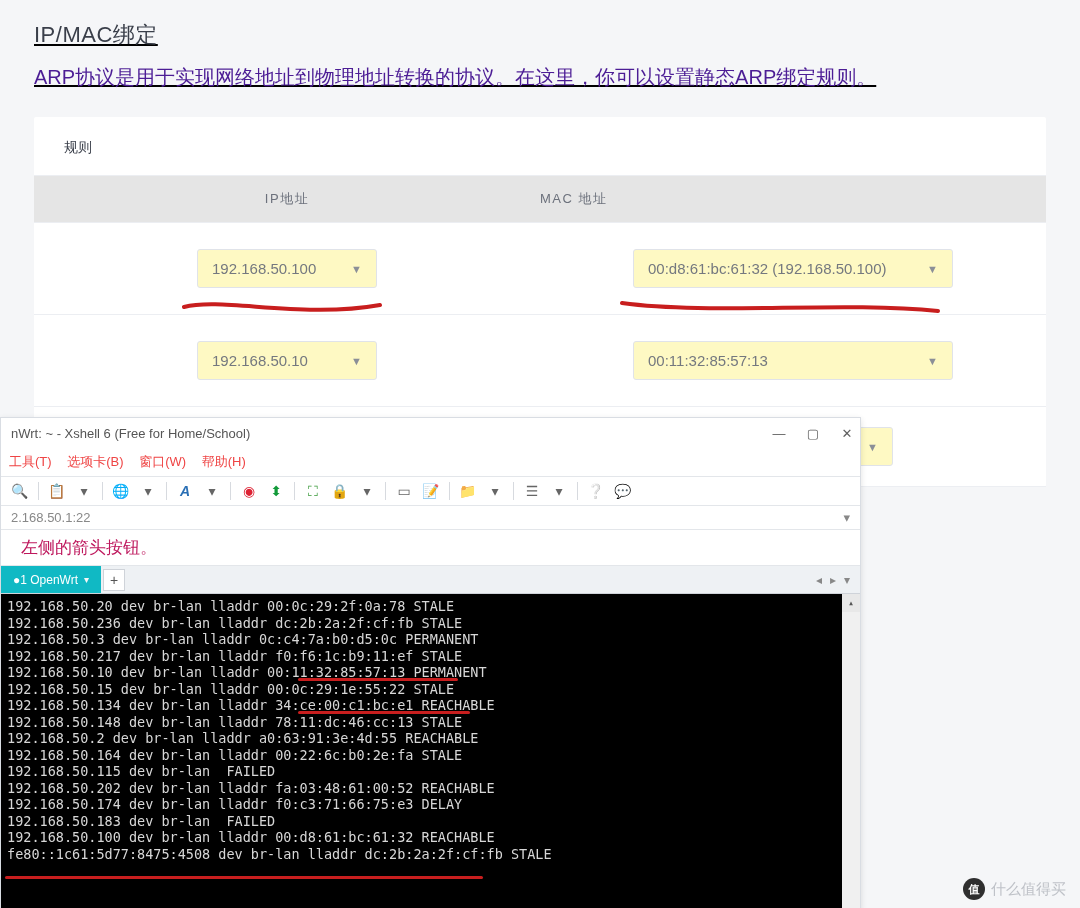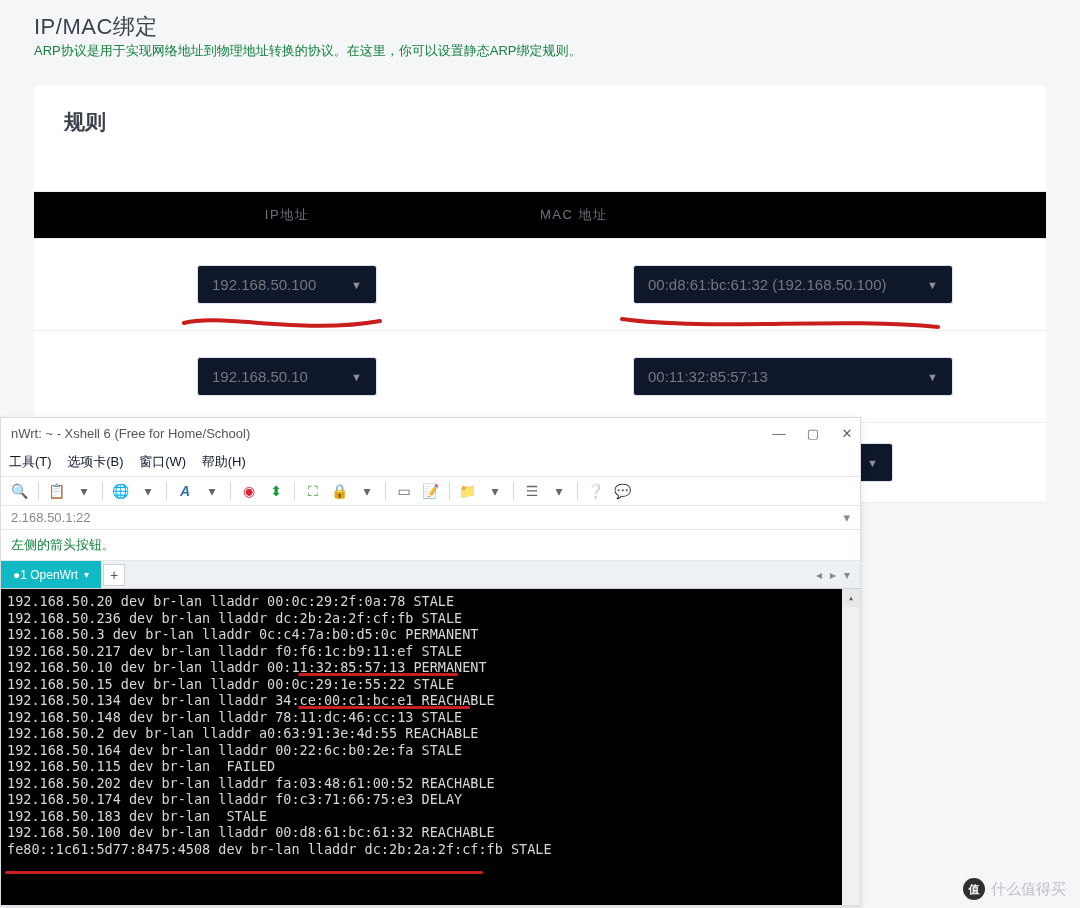--- a/index.html
+++ b/index.html
@@ -5,69 +5,70 @@
   * { box-sizing: border-box; margin: 0; padding: 0; }
   body {
     font-family: "Microsoft YaHei", Arial, sans-serif;
     background: #f5f6f8;
     width: 1080px;
     height: 908px;
     overflow: hidden;
     position: relative;
   }
   .page-header {
-    padding: 12px 34px 6px;
+    padding: 20px 34px 6px;
+    text-decoration: underline;
   }
   .page-title {
     font-size: 22px;
     color: #3a3f4a;
     font-weight: 500;
     letter-spacing: .5px;
   }
   .page-desc {
-    font-size: 13px;
-    color: #15803d;
+    font-size: 20px;
+    color: #4c1d95;
+    margin-top: 14px;
   }
   .panel {
     background:#fff;
     margin: 20px 34px 0;
     border-radius:2px;
   }
   .panel-title {
     padding:22px 30px 18px;
-    font-size:21px;
+    font-size:14px;
     color:#3a3f4a;
-    font-weight:700;
+    font-weight:400;
   }
   .grid-head {
     display:flex;
-    background:#000000;
+    background:#e5e5e5;
     border-top:1px solid #eceef2;
     border-bottom:1px solid #eceef2;
     padding:14px 0;
     font-size:13px;
     color:#6c717c;
     letter-spacing:1.5px;
-    margin-top:37px;
   }
   .col-ip  { width:50%; text-align:center; }
   .col-mac { width:50%; text-align:left; }
   .row {
     display:flex;
     padding:26px 0;
     border-bottom:1px solid #eceef2;
     align-items:center;
     position:relative;
   }
   .dd {
     display:flex;
     align-items:center;
     justify-content:space-between;
     border:1px solid #e0e3e9;
-    background:#0f172a;
+    background:#fef9c3;
     border-radius:3px;
     padding:10px 14px;
     font-size:15px;
     color:#74787f;
     min-width:180px;
     cursor:pointer;
   }
   .dd.mac { min-width:320px; }
   .dd .caret {
     color:#8b8f97; font-size:11px; margin-left:12px;
@@ -89,34 +90,34 @@
     font-size:13px;
   }
   .xshell-title {
     display:flex; align-items:center; justify-content:space-between;
     height:30px; padding:0 6px 0 10px;
     background:#fff;
   }
   .xshell-title span { color:#555; font-size:13px;text-align:right;}
   .win-btns { display:flex; gap:20px; color:#606060;}
   .win-btns div{ width:14px;text-align:center;cursor:pointer;}
-  .menubar { padding:5px 10px 5px 8px; color:#0f172a; font-size:13px; border-bottom:1px solid #e3e6ea;}
+  .menubar { padding:5px 10px 5px 8px; color:#ef4444; font-size:13px; border-bottom:1px solid #e3e6ea;}
   .menubar span{ margin-right:12px; cursor:pointer;}
   .toolbar {
     display:flex; align-items:center; gap:9px;
     padding:5px 10px; border-bottom:1px solid #e3e6ea;
     color:#666;
   }
   .tb-sep{ width:1px;height:18px;background:#d7dadf; }
   .tb-ic{ width:18px;height:18px;display:flex;align-items:center;justify-content:center;font-size:14px;}
   .addrbar{
     display:flex;align-items:center;justify-content:space-between;
     padding:4px 10px;border-bottom:1px solid #e3e6ea;color:#888;font-size:13px;
   }
-  .hint{padding:6px 10px;color:#15803d;font-size:13px;border-bottom:1px solid #e3e6ea;}
+  .hint{padding:6px 20px;color:#be185d;font-size:17px;border-bottom:1px solid #e3e6ea;}
   .tabs{
     display:flex;align-items:center;background:#eef1f4;border-bottom:1px solid #cfd3d9;
     height:28px;
   }
   .tab{
     background:#10b9c4;color:#fff;padding:0 12px;height:100%;display:flex;align-items:center;
     font-size:12px;cursor:pointer;
   }
   .tab .dot{color:#f6f6f6;margin-left:6px;font-size:10px;}
   .tab-add{
@@ -286,21 +287,21 @@
     <div class="term-line">192.168.50.217 dev br-lan lladdr f0:f6:1c:b9:11:ef STALE</div>
     <div class="term-line">192.168.50.10 dev br-lan lladdr 00:11:32:85:57:13 PERMANENT</div>
     <div class="term-line">192.168.50.15 dev br-lan lladdr 00:0c:29:1e:55:22 STALE</div>
     <div class="term-line">192.168.50.134 dev br-lan lladdr 34:ce:00:c1:bc:e1 REACHABLE</div>
     <div class="term-line">192.168.50.148 dev br-lan lladdr 78:11:dc:46:cc:13 STALE</div>
     <div class="term-line">192.168.50.2 dev br-lan lladdr a0:63:91:3e:4d:55 REACHABLE</div>
     <div class="term-line">192.168.50.164 dev br-lan lladdr 00:22:6c:b0:2e:fa STALE</div>
     <div class="term-line">192.168.50.115 dev br-lan  FAILED</div>
     <div class="term-line">192.168.50.202 dev br-lan lladdr fa:03:48:61:00:52 REACHABLE</div>
     <div class="term-line">192.168.50.174 dev br-lan lladdr f0:c3:71:66:75:e3 DELAY</div>
-    <div class="term-line">192.168.50.183 dev br-lan  STALE</div>
+    <div class="term-line">192.168.50.183 dev br-lan  FAILED</div>
     <div class="term-line">192.168.50.100 dev br-lan lladdr 00:d8:61:bc:61:32 REACHABLE</div>
     <div class="term-line">fe80::1c61:5d77:8475:4508 dev br-lan lladdr dc:2b:2a:2f:cf:fb STALE</div>
 
     <div class="ired" style="top:84px;left:297px;width:160px"></div>
     <div class="ired" style="top:117px;left:297px;width:172px"></div>
     <div class="ired" style="top:282px;left:4px;width:478px"></div>
   </div>
 </div>
 
 <div class="watermark">

